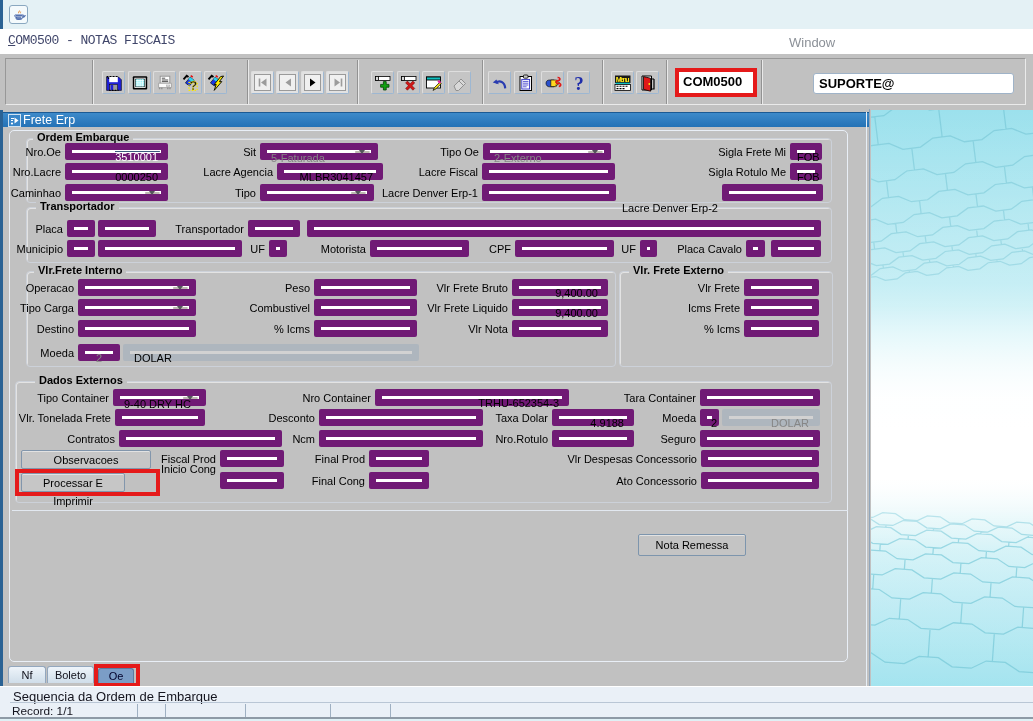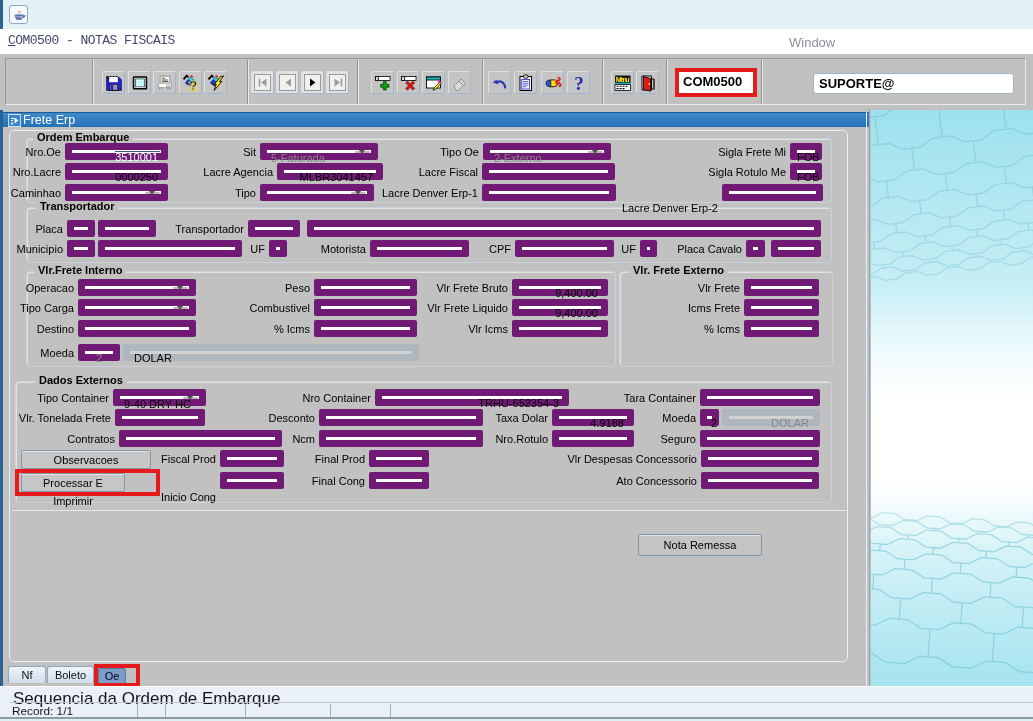--- a/index.html
+++ b/index.html
@@ -328,21 +328,21 @@
     </span>
   </div>
 <div class="lb" style="left:100px;top:302px;width:210px">Combustivel</div>
 <div class="f fr" style="left:314px;top:299px;width:103px;height:17px;"></div>
 <div class="lb" style="left:298px;top:302px;width:210px">Vlr Frete Liquido</div>
 <div class="f fr" style="left:512px;top:299px;width:96px;height:17px;">9,400.00</div>
 <div class="lb" style="left:-136px;top:323px;width:210px">Destino</div>
 <div class="f fr" style="left:78px;top:320px;width:118px;height:17px;"></div>
 <div class="lb" style="left:100px;top:323px;width:210px">% Icms</div>
 <div class="f fr" style="left:314px;top:320px;width:103px;height:17px;"></div>
-<div class="lb" style="left:298px;top:323px;width:210px">Vlr Icms</div>
+<div class="lb" style="left:298px;top:323px;width:210px">Vlr Nota</div>
 <div class="f fr" style="left:512px;top:320px;width:96px;height:17px;"></div>
 <div class="lb" style="left:-136px;top:347px;width:210px">Moeda</div>
 <div class="f" style="left:78px;top:344px;width:42px;height:17px;text-align:center;color:#868686">2</div>
 <div class="f fd" style="left:123px;top:344px;width:296px;height:17px;text-align:left;padding-left:4px;color:#000">DOLAR</div>
 <div class="lb" style="left:530px;top:282px;width:210px">Vlr Frete</div>
 <div class="f fr" style="left:744px;top:279px;width:75px;height:17px;"></div>
 <div class="lb" style="left:530px;top:302px;width:210px">Icms Frete</div>
 <div class="f fr" style="left:744px;top:299px;width:75px;height:17px;"></div>
 <div class="lb" style="left:530px;top:323px;width:210px">% Icms</div>
 <div class="f fr" style="left:744px;top:320px;width:75px;height:17px;"></div>
@@ -376,33 +376,33 @@
 <div class="f fr" style="left:700px;top:430px;width:120px;height:17px;"></div>
 <div class="btn" style="left:21px;top:450px;width:130px;height:19px;line-height:18px">Observacoes</div>
 <div class="red" style="left:15px;top:469px;width:145px;height:27px"></div>
 <div class="btn" style="left:21px;top:473px;width:104px;height:19px;line-height:18px">Processar E Imprimir</div>
 <div class="lb" style="left:6px;top:453px;width:210px">Fiscal Prod</div>
 <div class="f fr" style="left:220px;top:450px;width:64px;height:17px;"></div>
 <div class="lb" style="left:155px;top:453px;width:210px">Final Prod</div>
 <div class="f fr" style="left:369px;top:450px;width:60px;height:17px;"></div>
 <div class="lb" style="left:487px;top:453px;width:210px">Vlr Despesas Concessorio</div>
 <div class="f fr" style="left:701px;top:450px;width:118px;height:17px;"></div>
-<div class="lb" style="left:6px;top:491px;width:210px">Inicio Cong</div>
+<div class="lb" style="left:6px;top:463px;width:210px">Inicio Cong</div>
 <div class="f fr" style="left:220px;top:472px;width:64px;height:17px;"></div>
 <div class="lb" style="left:155px;top:475px;width:210px">Final Cong</div>
 <div class="f fr" style="left:369px;top:472px;width:60px;height:17px;"></div>
 <div class="lb" style="left:487px;top:475px;width:210px">Ato Concessorio</div>
 <div class="f fr" style="left:701px;top:472px;width:118px;height:17px;"></div>
-<div class="btn" style="left:638px;top:534px;width:124px;height:22px;line-height:21px;background:#c4c4c4;border-color:#7d95ad">Nota Remessa</div>
+<div class="btn" style="left:638px;top:534px;width:108px;height:22px;line-height:21px;background:#c4c4c4;border-color:#7d95ad">Nota Remessa</div>
 <div class="tab" style="left:8px;top:666px;width:38px">Nf</div>
 <div class="tab" style="left:47px;top:666px;width:47px">Boleto</div>
-<div class="tab" style="left:98px;top:668px;width:28px;height:15px;line-height:14px;background:#7b9dc6;font-weight:normal;color:#00002a;border-color:#5c7ba0">Oe</div>
+<div class="tab" style="left:98px;top:668px;width:36px;height:15px;line-height:14px;background:#7b9dc6;font-weight:normal;color:#00002a;border-color:#5c7ba0">Oe</div>
 <div class="red" style="left:94px;top:664px;width:46px;height:23px"></div>
 <div class="a" style="left:0;top:686px;width:1033px;height:31px;background:#eaf0f7;border-top:1px solid #fff"></div>
-<div class="a" style="left:13px;top:689px;font-size:17px;color:#14141e">Sequencia da Ordem de Embarque</div>
+<div class="a" style="left:13px;top:689px;font-size:13px;color:#14141e">Sequencia da Ordem de Embarque</div>
 <div class="a" style="left:10px;top:702px;width:1023px;height:1px;background:#b9c6d5"></div>
 <div class="a" style="left:12px;top:704px;font-size:11.8px;color:#14141e">Record: 1/1</div>
 <div class="sep" style="left:137px;top:704px;height:13px"></div>
 <div class="sep" style="left:165px;top:704px;height:13px"></div>
 <div class="sep" style="left:245px;top:704px;height:13px"></div>
 <div class="sep" style="left:330px;top:704px;height:13px"></div>
 <div class="sep" style="left:390px;top:704px;height:13px"></div>
 <div class="a" style="left:0;top:717px;width:1033px;height:2px;background:#8e9aa6"></div>
 <div class="a" style="left:0;top:719px;width:1033px;height:2px;background:#dff0f5"></div>
 </body></html>

